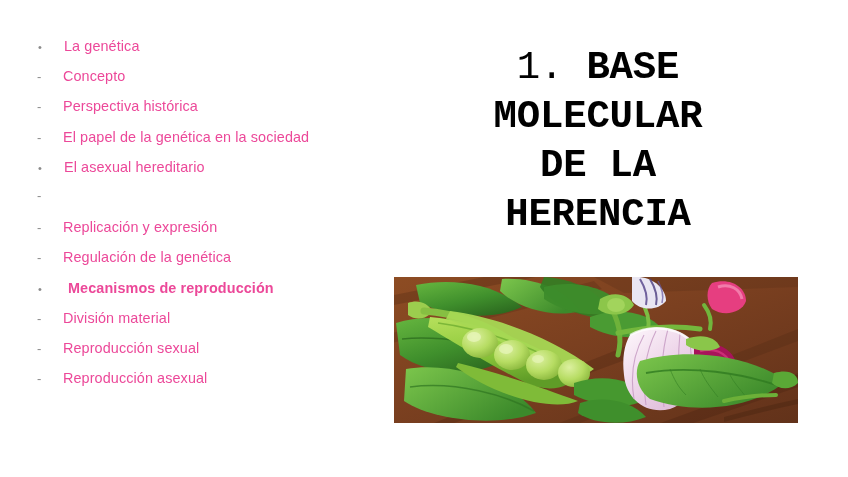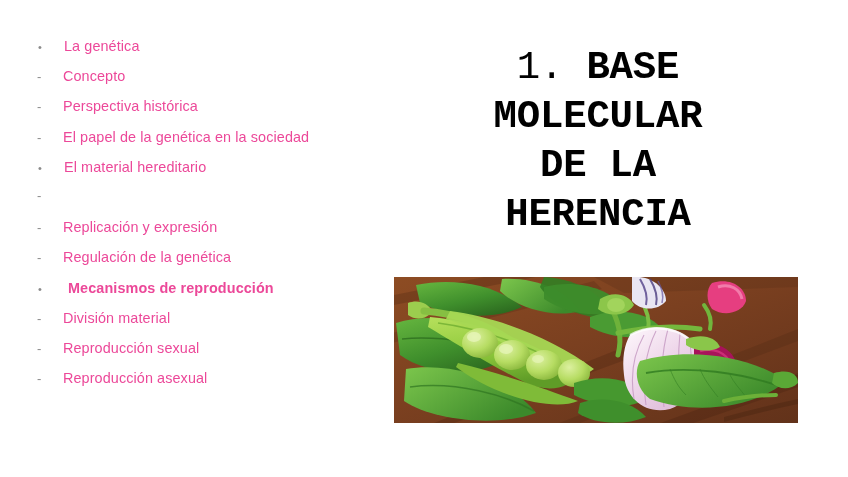--- a/index.html
+++ b/index.html
@@ -121,21 +121,21 @@
       <span class="label">Perspectiva histórica</span>
     </div>
 
     <div class="outline-item">
       <span class="marker dash">-</span>
       <span class="label">El papel de la genética en la sociedad</span>
     </div>
 
     <div class="outline-item">
       <span class="marker dot">•</span>
-      <span class="label">El material hereditario</span>
+      <span class="label">El asexual hereditario</span>
     </div>
 
     <div class="outline-item">
       <span class="marker dash">-</span>
     </div>
 
     <div class="outline-item">
       <span class="marker dash">-</span>
       <span class="label">Replicación y expresión</span>
     </div>

